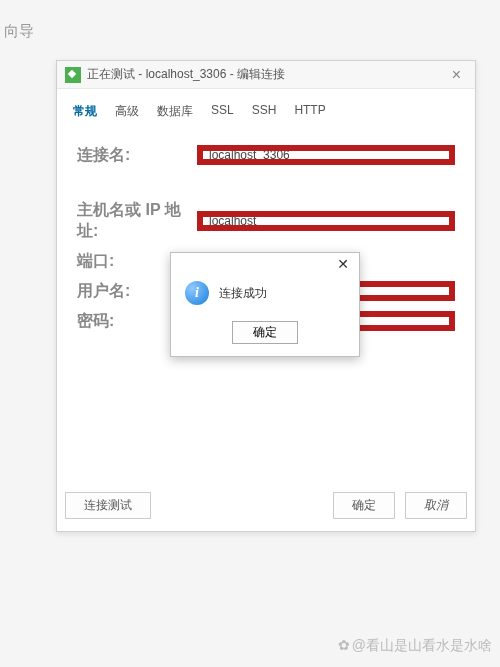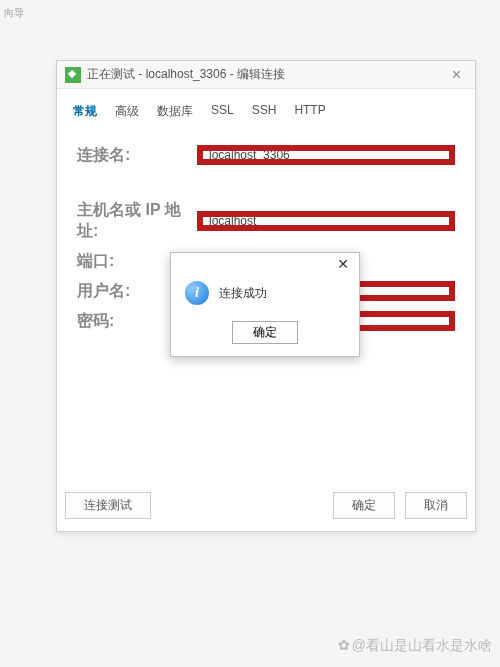--- a/index.html
+++ b/index.html
@@ -8,23 +8,23 @@
       height: 667px;
       background: #f5f5f5;
       font-family: "Microsoft YaHei", Arial, sans-serif;
       font-size: 12px;
       color: #333;
       position: relative;
       overflow: hidden;
     }
     .page-header {
       position: absolute;
-      top: 6px;
+      top: 22px;
       left: 4px;
-      font-size: 10px;
+      font-size: 15px;
       color: #999;
     }
     .dialog {
       position: absolute;
       top: 60px;
       left: 56px;
       width: 420px;
       height: 472px;
       background: #fff;
       border: 1px solid #d0d0d0;
@@ -104,21 +104,21 @@
     .btn {
       border: 1px solid #ccc;
       background: #fdfdfd;
       padding: 4px 18px;
       font-size: 12px;
       color: #555;
       cursor: pointer;
     }
     .btn-test { }
     .btn-ok { margin-left: auto; }
-    .btn-cancel { margin-left: 10px; }
+    .btn-cancel { margin-left: 10px; font-style: italic; }
 
     .msgbox {
       position: absolute;
       top: 252px;
       left: 170px;
       width: 190px;
       background: #fff;
       border: 1px solid #c0c0c0;
       box-shadow: 0 3px 10px rgba(0,0,0,0.25);
     }

